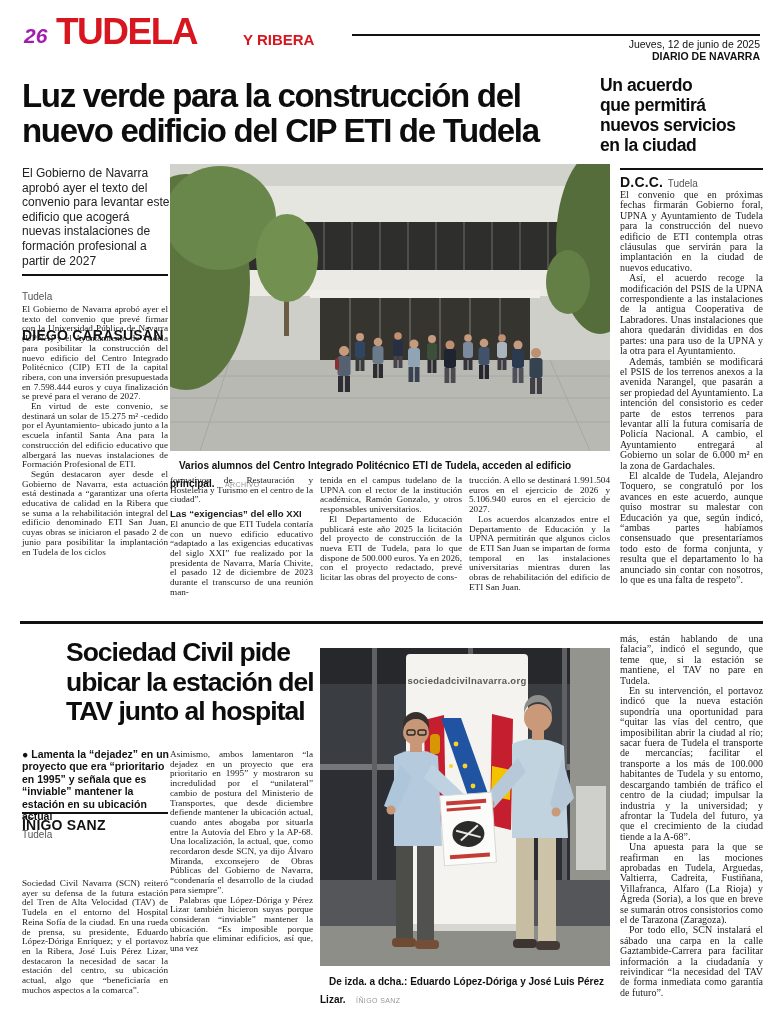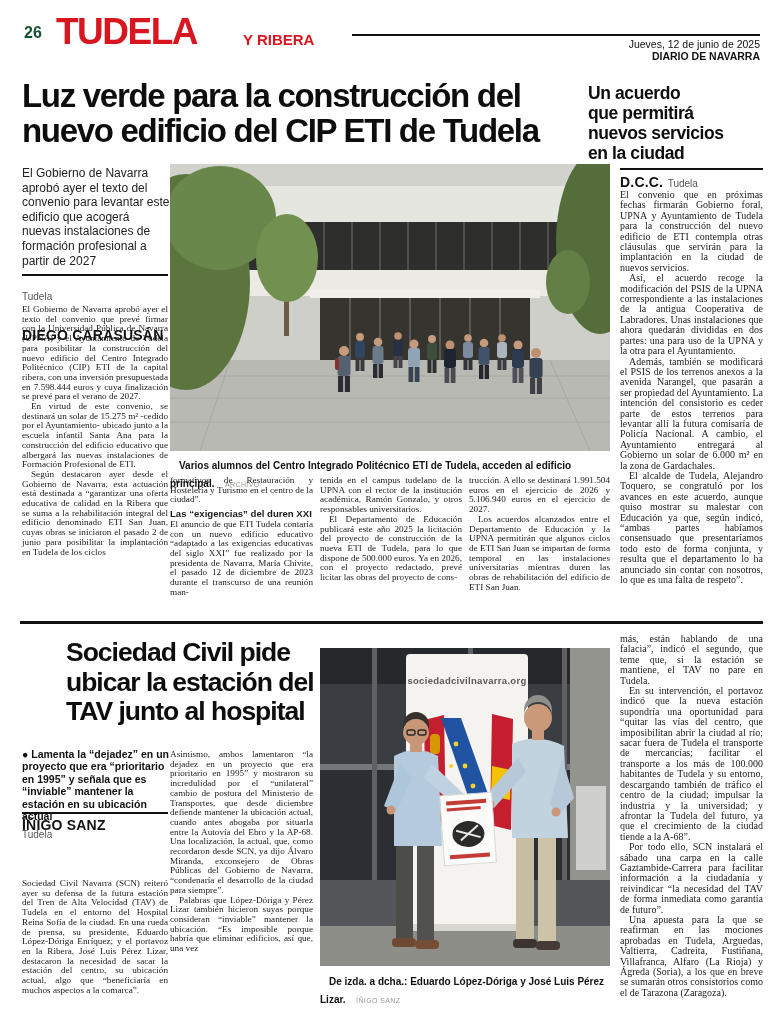--- a/index.html
+++ b/index.html
@@ -1,20 +1,20 @@
 <!DOCTYPE html>
 <html><head>
 <meta charset="utf-8">
 <style>
   html,body{margin:0;padding:0;background:#e9e9e9;}
   #page{position:relative;width:783px;height:1024px;background:#ffffff;overflow:hidden;
         font-family:"Liberation Sans",sans-serif;color:#111;}
   .abs{position:absolute;}
   
-  .pagenum{font-size:16px;font-weight:bold;color:#14532d;}
+  .pagenum{font-size:21px;font-weight:bold;color:#a21caf;font-style:italic;}
   .section-title{font-size:37px;font-weight:bold;color:#d8161f;letter-spacing:-1.5px;line-height:1;}
   .section-sub{font-size:15px;font-weight:bold;color:#d8161f;letter-spacing:0;}
   .hrule{background:#111;}
   .dateblock{text-align:right;font-size:10.5px;line-height:12px;color:#111;}
   .dateblock .np{font-weight:bold;}
   
   .headline{font-weight:bold;color:#0d0d0d;white-space:pre-line;}
   .h-main{font-size:33px;line-height:1.07;letter-spacing:-1.3px;}
   .h-bottom{font-size:26.5px;line-height:1.12;letter-spacing:-1px;margin-left:44px;}
   .h-rail{font-size:17.5px;line-height:1.14;letter-spacing:-0.4px;}
@@ -193,45 +193,45 @@
     </g>
   </svg>
 
   <div class="abs" style="left:170px;top:455px;width:440px;">
     <span class="caption">Varios alumnos del Centro Integrado Politécnico ETI de Tudela, acceden al edificio principal.</span>
     <span class="credit">ARCHIVO</span>
   </div>
 
   <div class="abs bt" style="left:170px;top:476px;width:143px;">
     <p>formativos de Restauración y Hostelería y Turismo en el centro de la ciudad”.</p>
-    <div class="subhead">Las “exigencias” del duren XXI</div>
+    <div class="subhead">Las “exigencias” del ello XXI</div>
     <p>El anuncio de que ETI Tudela contaría con un nuevo edificio educativo “adaptado a las exigencias educativas del siglo XXI” fue realizado por la presidenta de Navarra, María Chivite, el pasado 12 de diciembre de 2023 durante el transcurso de una reunión man-</p>
   </div>
 
   <div class="abs bt" style="left:320px;top:476px;width:142px;">
     <p>tenida en el campus tudelano de la UPNA con el rector de la institución académica, Ramón Gonzalo, y otros responsables universitarios.</p>
     <p class="ind">El Departamento de Educación publicará este año 2025 la licitación del proyecto de construcción de la nueva ETI de Tudela, para lo que dispone de 500.000 euros. Ya en 2026, con el proyecto redactado, prevé licitar las obras del proyecto de cons-</p>
   </div>
 
   <div class="abs bt" style="left:469px;top:476px;width:141px;">
     <p>trucción. A ello se destinará 1.991.504 euros en el ejercicio de 2026 y 5.106.940 euros en el ejercicio de 2027.</p>
     <p class="ind">Los acuerdos alcanzados entre el Departamento de Educación y la UPNA permitirán que algunos ciclos de ETI San Juan se impartan de forma temporal en las instalaciones universitarias mientras duren las obras de rehabilitación del edificio de ETI San Juan.</p>
   </div>
 
-  <div class="abs headline h-rail" style="left:588px;top:76px;width:143px;margin-top:8px;">Un acuerdo
+  <div class="abs headline h-rail" style="left:600px;top:76px;width:143px;">Un acuerdo
 que permitirá
 nuevos servicios
 en la ciudad</div>
   <div class="abs hrule" style="left:620px;top:168px;width:143px;height:1.5px;"></div>
   <div class="abs" style="left:620px;top:173px;width:143px;">
     <span class="byname">D.C.C.</span>
     <span class="byplace">Tudela</span>
   </div>
   <div class="abs bt bt-m" style="left:620px;top:190px;width:143px;">
-    <p>El convenio que en próximas fechas firmarán Gobierno foral, UPNA y Ayuntamiento de Tudela para la construcción del nuevo edificio de ETI contempla otras cláusulas que servirán para la implantación en la ciudad de nuevos servicios.</p>
+    <p>El convenio que en próximas fechas firmarán Gobierno foral, UPNA y Ayuntamiento de Tudela para la construcción del nuevo edificio de ETI contempla otras cláusulas que servirán para la implantación en la ciudad de nuevos educativo.</p>
     <p class="ind">Así, el acuerdo recoge la modificación del PSIS de la UPNA correspondiente a las instalaciones de la antigua Cooperativa de Labradores. Unas instalaciones que ahora quedarán divididas en dos partes: una para uso de la UPNA y la otra para el Ayuntamiento.</p>
     <p class="ind">Además, también se modificará el PSIS de los terrenos anexos a la avenida Narangel, que pasarán a ser propiedad del Ayuntamiento. La intención del consistorio es ceder parte de estos terrenos para levantar allí la futura comisaría de Policía Nacional. A cambio, el Ayuntamiento entregará al Gobierno un solar de 6.000 m² en la zona de Gardachales.</p>
     <p class="ind">El alcalde de Tudela, Alejandro Toquero, se congratuló por los avances en este acuerdo, aunque quiso mostrar su malestar con Educación ya que, según indicó, “ambas partes habíamos consensuado que presentaríamos todo esto de forma conjunta, y resulta que el departamento lo ha anunciado sin contar con nosotros, lo que es una falta de respeto”.</p>
   </div>
 
   <div class="abs hrule" style="left:20px;top:621px;width:743px;height:3px;"></div>
 
   <div class="abs headline h-bottom" style="left:22px;top:638px;width:300px;">Sociedad Civil pide
 ubicar la estación del
 TAV junto al hospital</div>
@@ -334,17 +334,17 @@
   </svg>
 
   <div class="abs" style="left:320px;top:971px;width:290px;">
     <span class="caption">De izda. a dcha.: Eduardo López-Dóriga y José Luis Pérez Lizar.</span>
     <span class="credit">ÍÑIGO SANZ</span>
   </div>
 
   <div class="abs bt bt-m" style="left:620px;top:634px;width:143px;">
     <p>más, están hablando de una falacia”, indicó el segundo, que teme que, si la estación se mantiene, el TAV no pare en Tudela.</p>
     <p class="ind">En su intervención, el portavoz indicó que la nueva estación supondría una oportunidad para “quitar las vías del centro, que imposibilitan abrir la ciudad al río; sacar fuera de Tudela el transporte de mercancías; facilitar el transporte a los más de 100.000 habitantes de Tudela y su entorno, descargando también de tráfico el centro de la ciudad; impulsar la industria y la universidad; y afrontar la Tudela del futuro, ya que el crecimiento de la ciudad tiende a la A-68”.</p>
+    <p class="ind">Una apuesta para la que se reafirman en las mociones aprobadas en Tudela, Arguedas, Valtierra, Cadreita, Fustiñana, Villafranca, Alfaro (La Rioja) y Ágreda (Soria), a los que en breve se sumarán otros consistorios como el de Tarazona (Zaragoza).</p>
     <p class="ind">Por todo ello, SCN instalará el sábado una carpa en la calle Gaztambide-Carrera para facilitar información a la ciudadanía y reivindicar “la necesidad del TAV de forma inmediata como garantía de futuro”.</p>
-    <p class="ind">Una apuesta para la que se reafirman en las mociones aprobadas en Tudela, Arguedas, Valtierra, Cadreita, Fustiñana, Villafranca, Alfaro (La Rioja) y Ágreda (Soria), a los que en breve se sumarán otros consistorios como el de Tarazona (Zaragoza).</p>
   </div>
 
 </div>
 
 </body></html>

